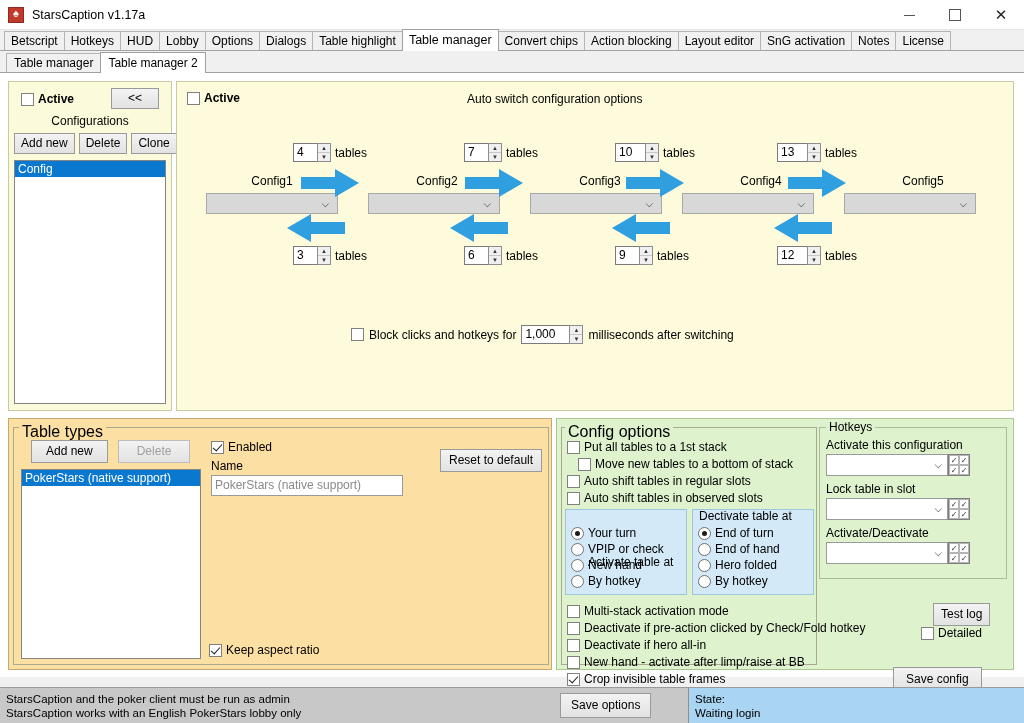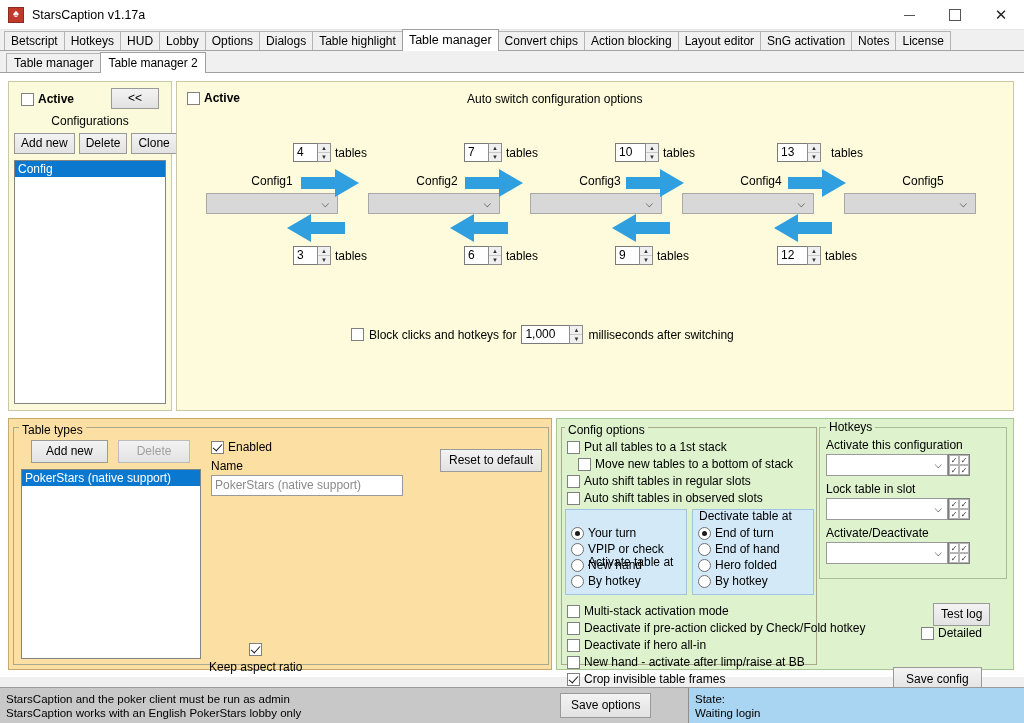--- a/index.html
+++ b/index.html
@@ -157,21 +157,21 @@
   .combo .chev {
     position: absolute; right: 8px; top: 4px; font-size: 10px; color: #444;
   }
   .arrow-r, .arrow-l { display:block; }
 
   
   #tabletypes {
     position: absolute; left: 8px; top: 345px; width: 544px; height: 252px;
     background: #fbdfa3; border: 1px solid #c7a96f;
   }
-  .grp-label { position: absolute; font-size: 12px; background: transparent; padding: 3px 3px; }
+  .grp-label { position: absolute; font-size: 16px; background: transparent; padding: 3px 3px; }
   .grpbox { position: absolute; border: 1px solid #a9a98c; }
 
   #configopts {
     position: absolute; left: 556px; top: 345px; width: 458px; height: 252px;
     background: #ddf2cd; border: 1px solid #a8c795;
   }
   .subgroup {
     background: #d3e9f7; border: 1px solid #9fc4dd;
     position: absolute;
   }
@@ -296,21 +296,21 @@
     <div style="position:absolute;left:438px;top:61px;display:flex;align-items:center;gap:4px;">
       <span class="spin-wrap">
         <span class="spin-input" style="width:30px;">10</span>
         <span class="spin-btns">
             <div>▲</div>
             <div>▼</div>
           </span>
       </span>
       <span class="lbl">tables</span>
     </div>
-    <div style="position:absolute;left:600px;top:61px;display:flex;align-items:center;gap:10px;">
+    <div style="position:absolute;left:600px;top:61px;display:flex;align-items:center;gap:4px;">
       <span class="spin-wrap">
         <span class="spin-input" style="width:30px;">13</span>
         <span class="spin-btns">
             <div>▲</div>
             <div>▼</div>
           </span>
       </span>
       <span class="lbl">tables</span>
     </div>
 
@@ -437,21 +437,21 @@
 
     <div class="chk" style="position:absolute;left:202px;top:21px;">
       <span class="box checked"></span>
       <span class="lbl">Enabled</span>
     </div>
     <div class="lbl" style="position:absolute;left:202px;top:40px;">Name</div>
     <div class="txtinput" style="position:absolute;left:202px;top:56px;width:192px;">PokerStars (native support)</div>
 
     <div class="btn" style="position:absolute;left:431px;top:30px;padding:3px 8px;">Reset to default</div>
 
-    <div class="chk" style="position:absolute;left:200px;top:224px;flex-direction:column;">
+    <div class="chk" style="position:absolute;left:200px;top:224px;">
       <span class="box checked"></span>
       <span class="lbl">Keep aspect ratio</span>
     </div>
     <div class="chk" style="position:absolute;left:200px;top:291px;">
       <span class="box checked"></span>
       <span class="lbl">Move to slots of any table type</span>
     </div>
   </div>
 
   <div id="configopts">

